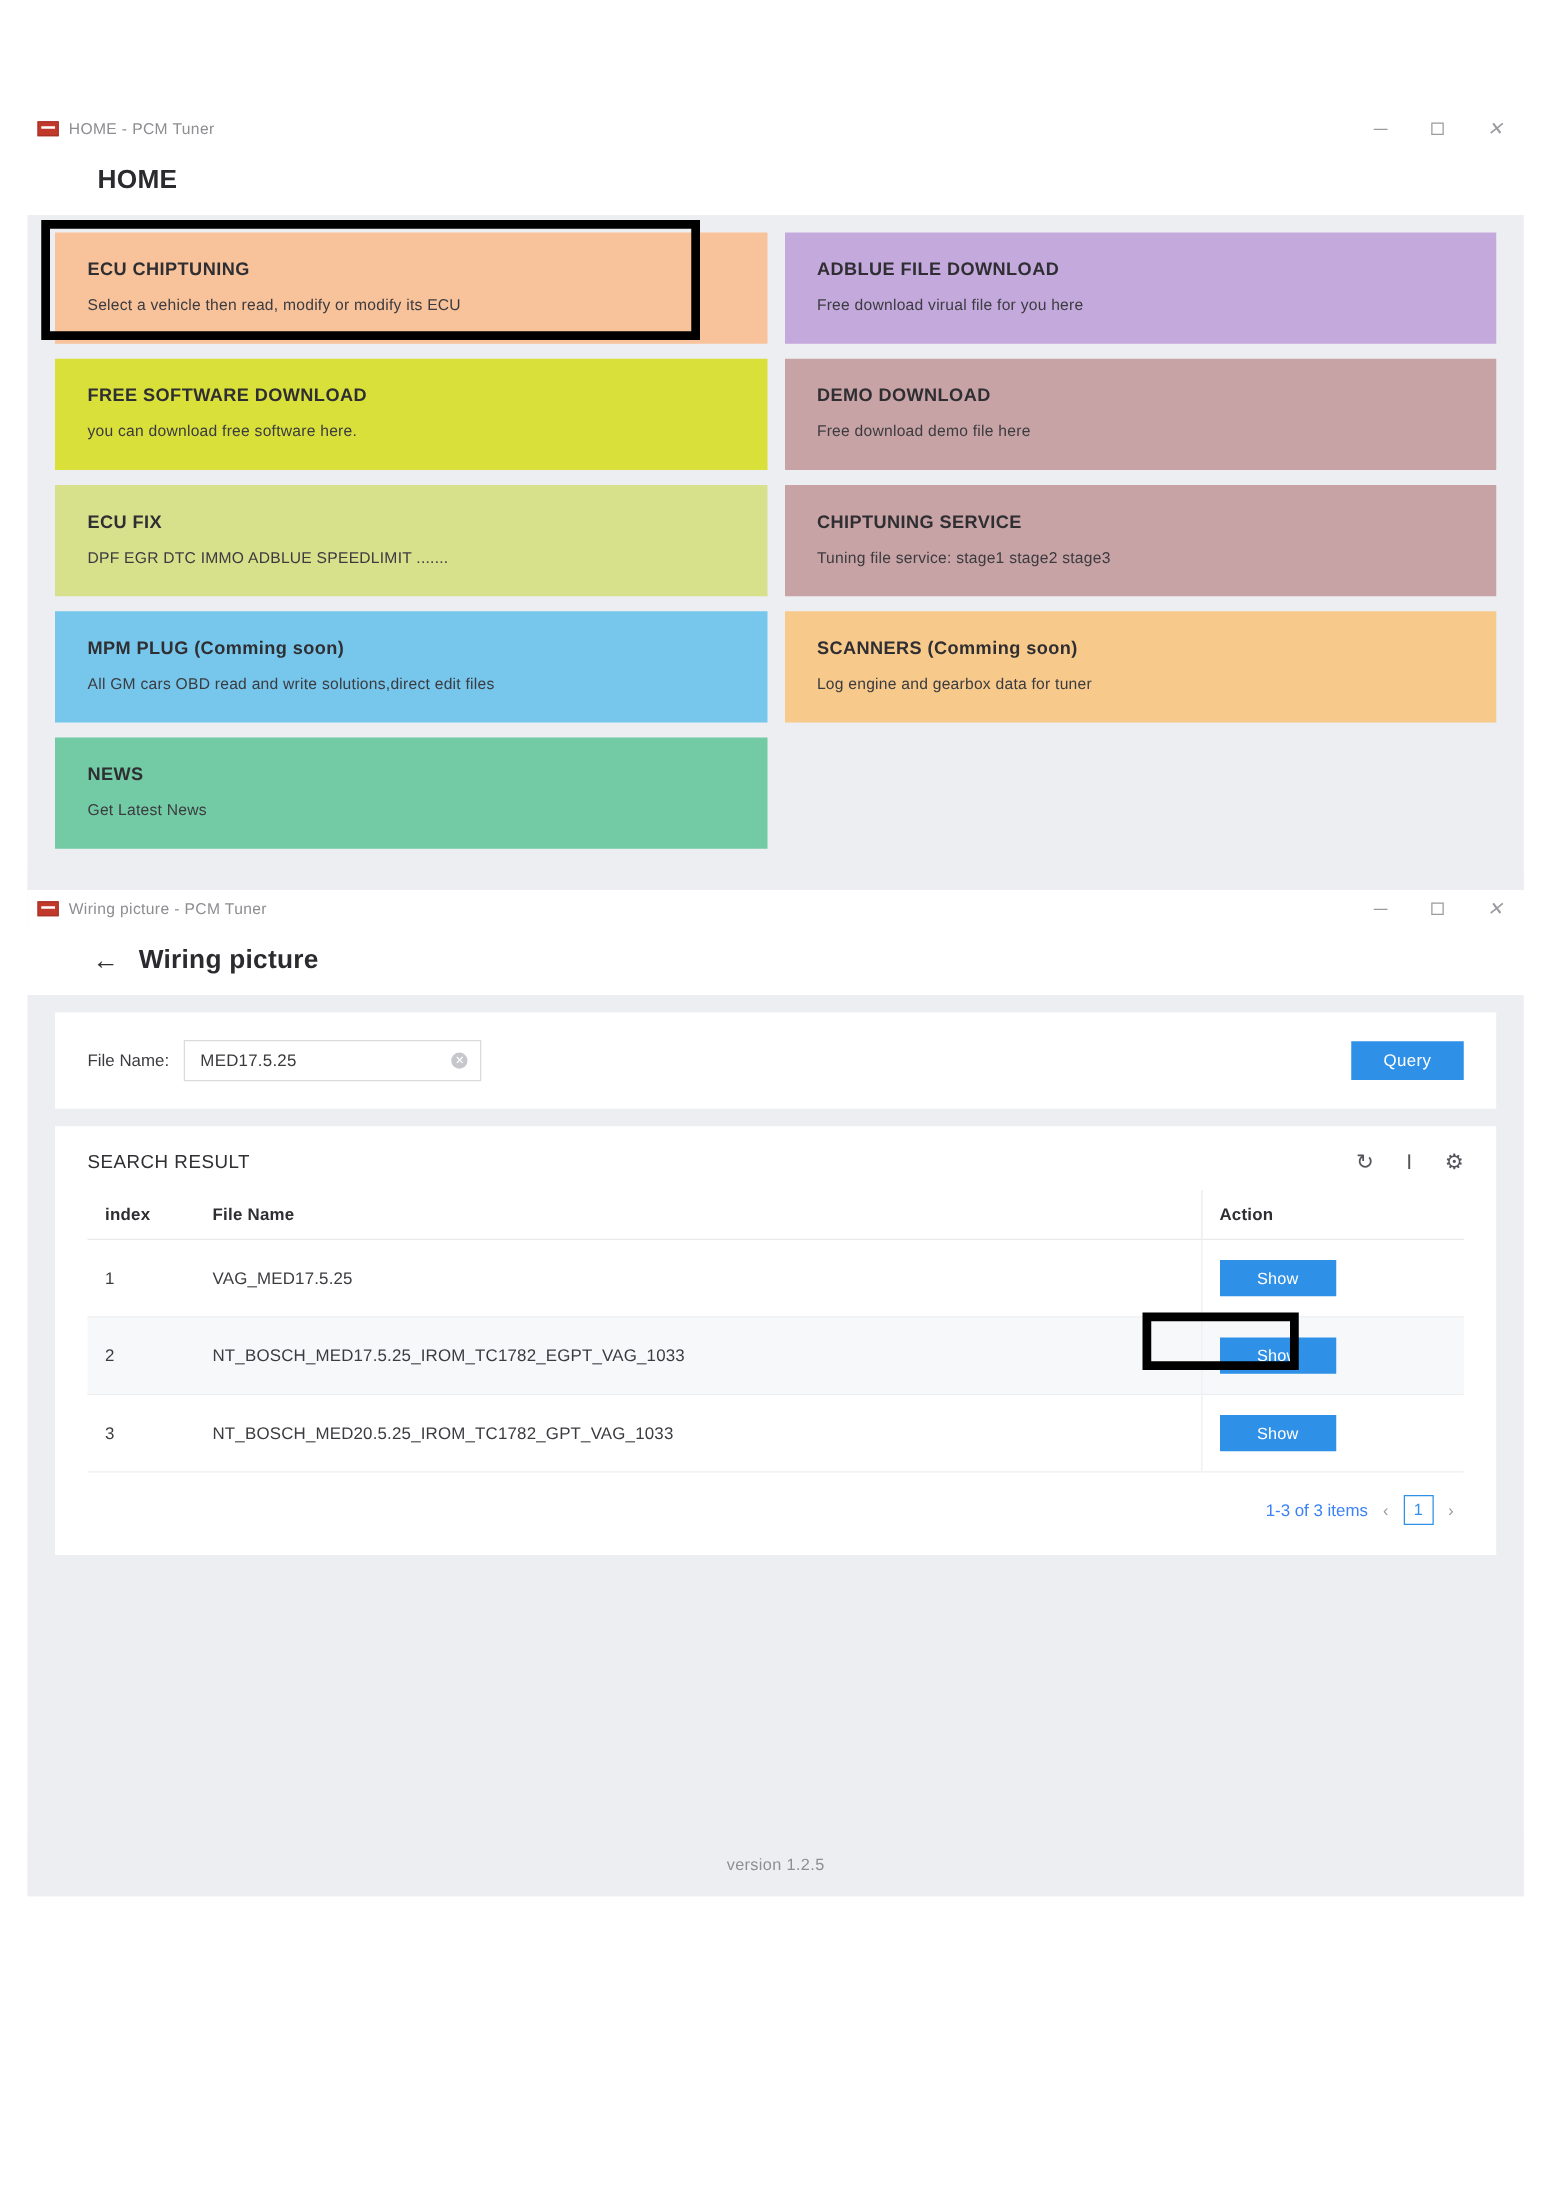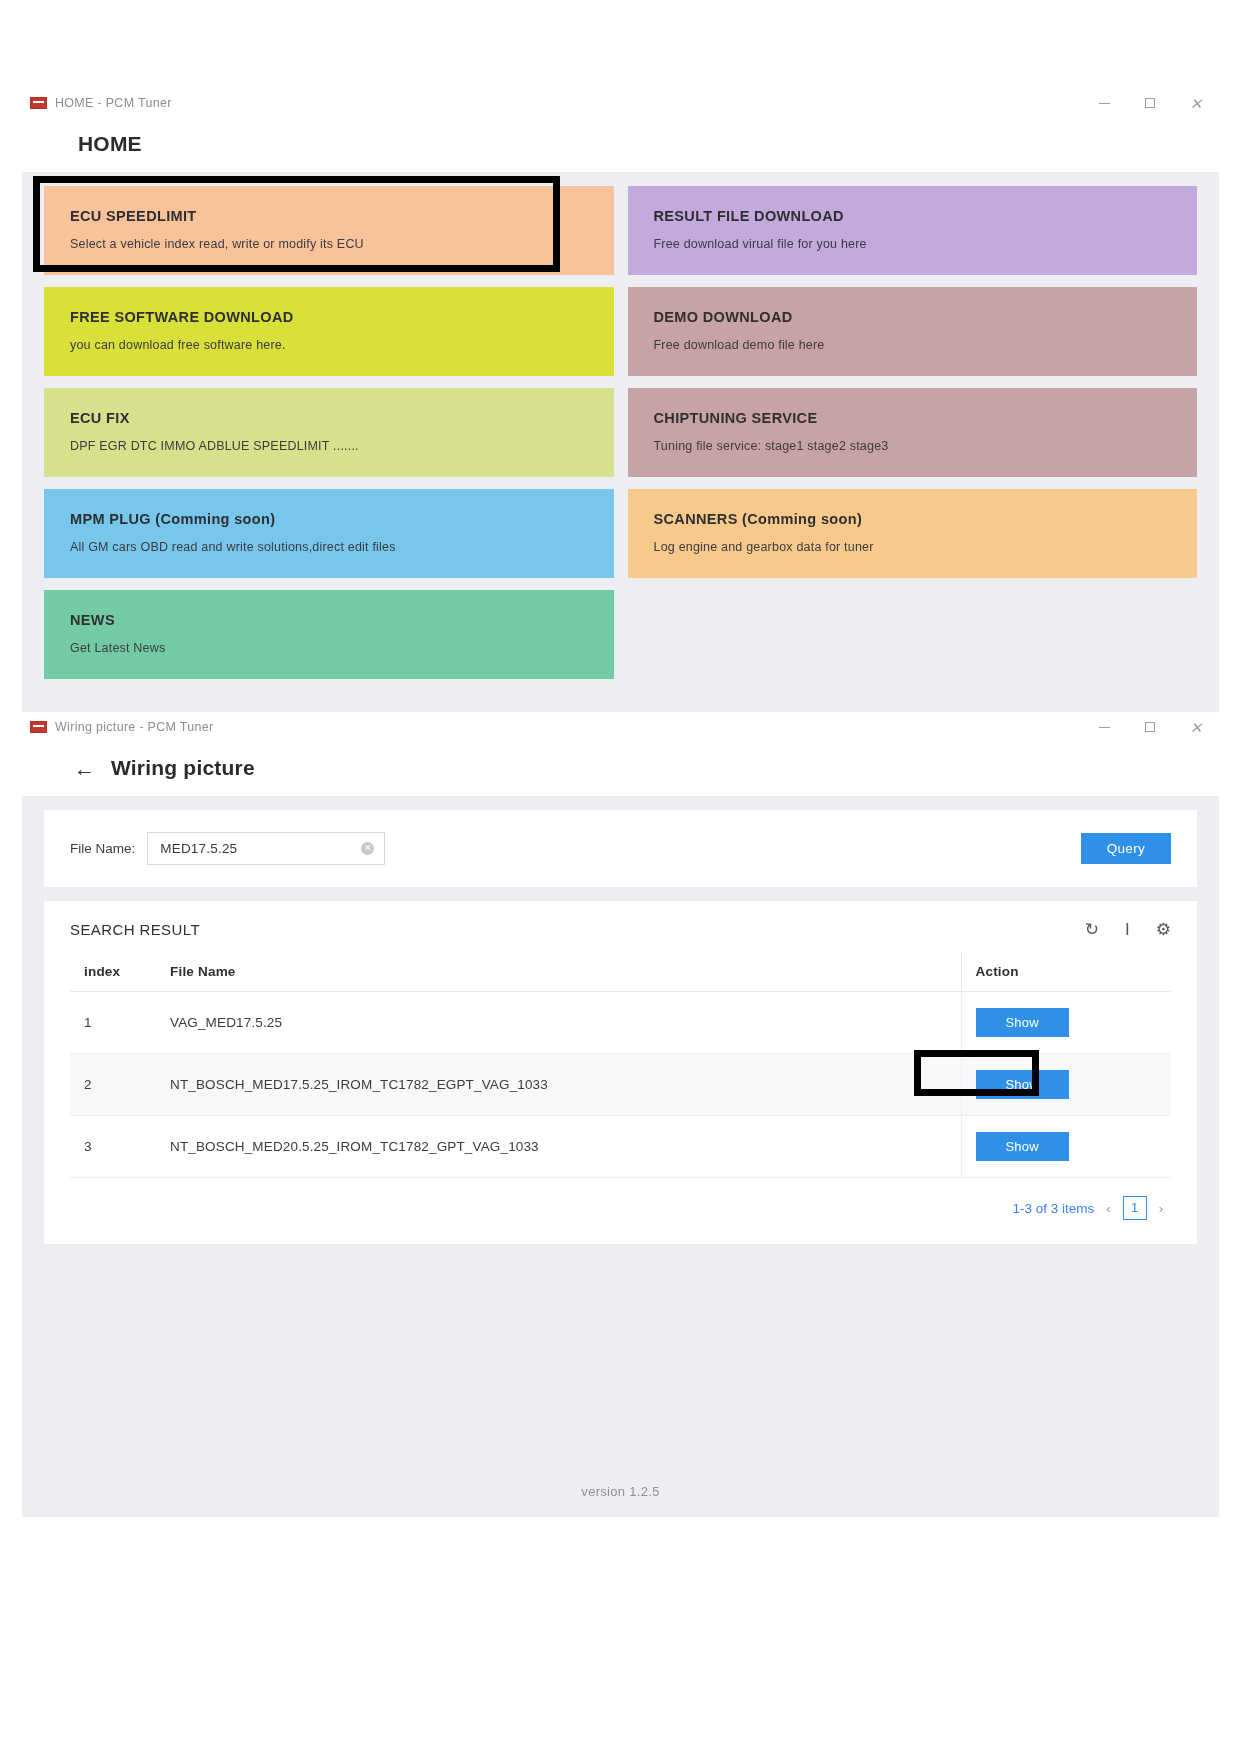--- a/index.html
+++ b/index.html
@@ -146,26 +146,26 @@
     </div>
 
     <div class="page-head" style="padding-left:56px;">
       <span class="page-title">HOME</span>
     </div>
 
     <div class="content-area">
       <div class="grid">
 
         <div class="card" style="background:#f8c29a;">
-          <div class="card-title">ECU SPEEDLIMIT</div>
-          <div class="card-desc">Select a vehicle index read, write or modify its ECU</div>
+          <div class="card-title">ECU CHIPTUNING</div>
+          <div class="card-desc">Select a vehicle then read, modify or modify its ECU</div>
         </div>
 
         <div class="card" style="background:#c4a9dc;">
-          <div class="card-title">RESULT FILE DOWNLOAD</div>
+          <div class="card-title">ADBLUE FILE DOWNLOAD</div>
           <div class="card-desc">Free download virual file for you here</div>
         </div>
 
         <div class="card" style="background:#d9e03a;">
           <div class="card-title">FREE SOFTWARE DOWNLOAD</div>
           <div class="card-desc">you can download free software here.</div>
         </div>
 
         <div class="card" style="background:#c8a3a5;">
           <div class="card-title">DEMO DOWNLOAD</div>

